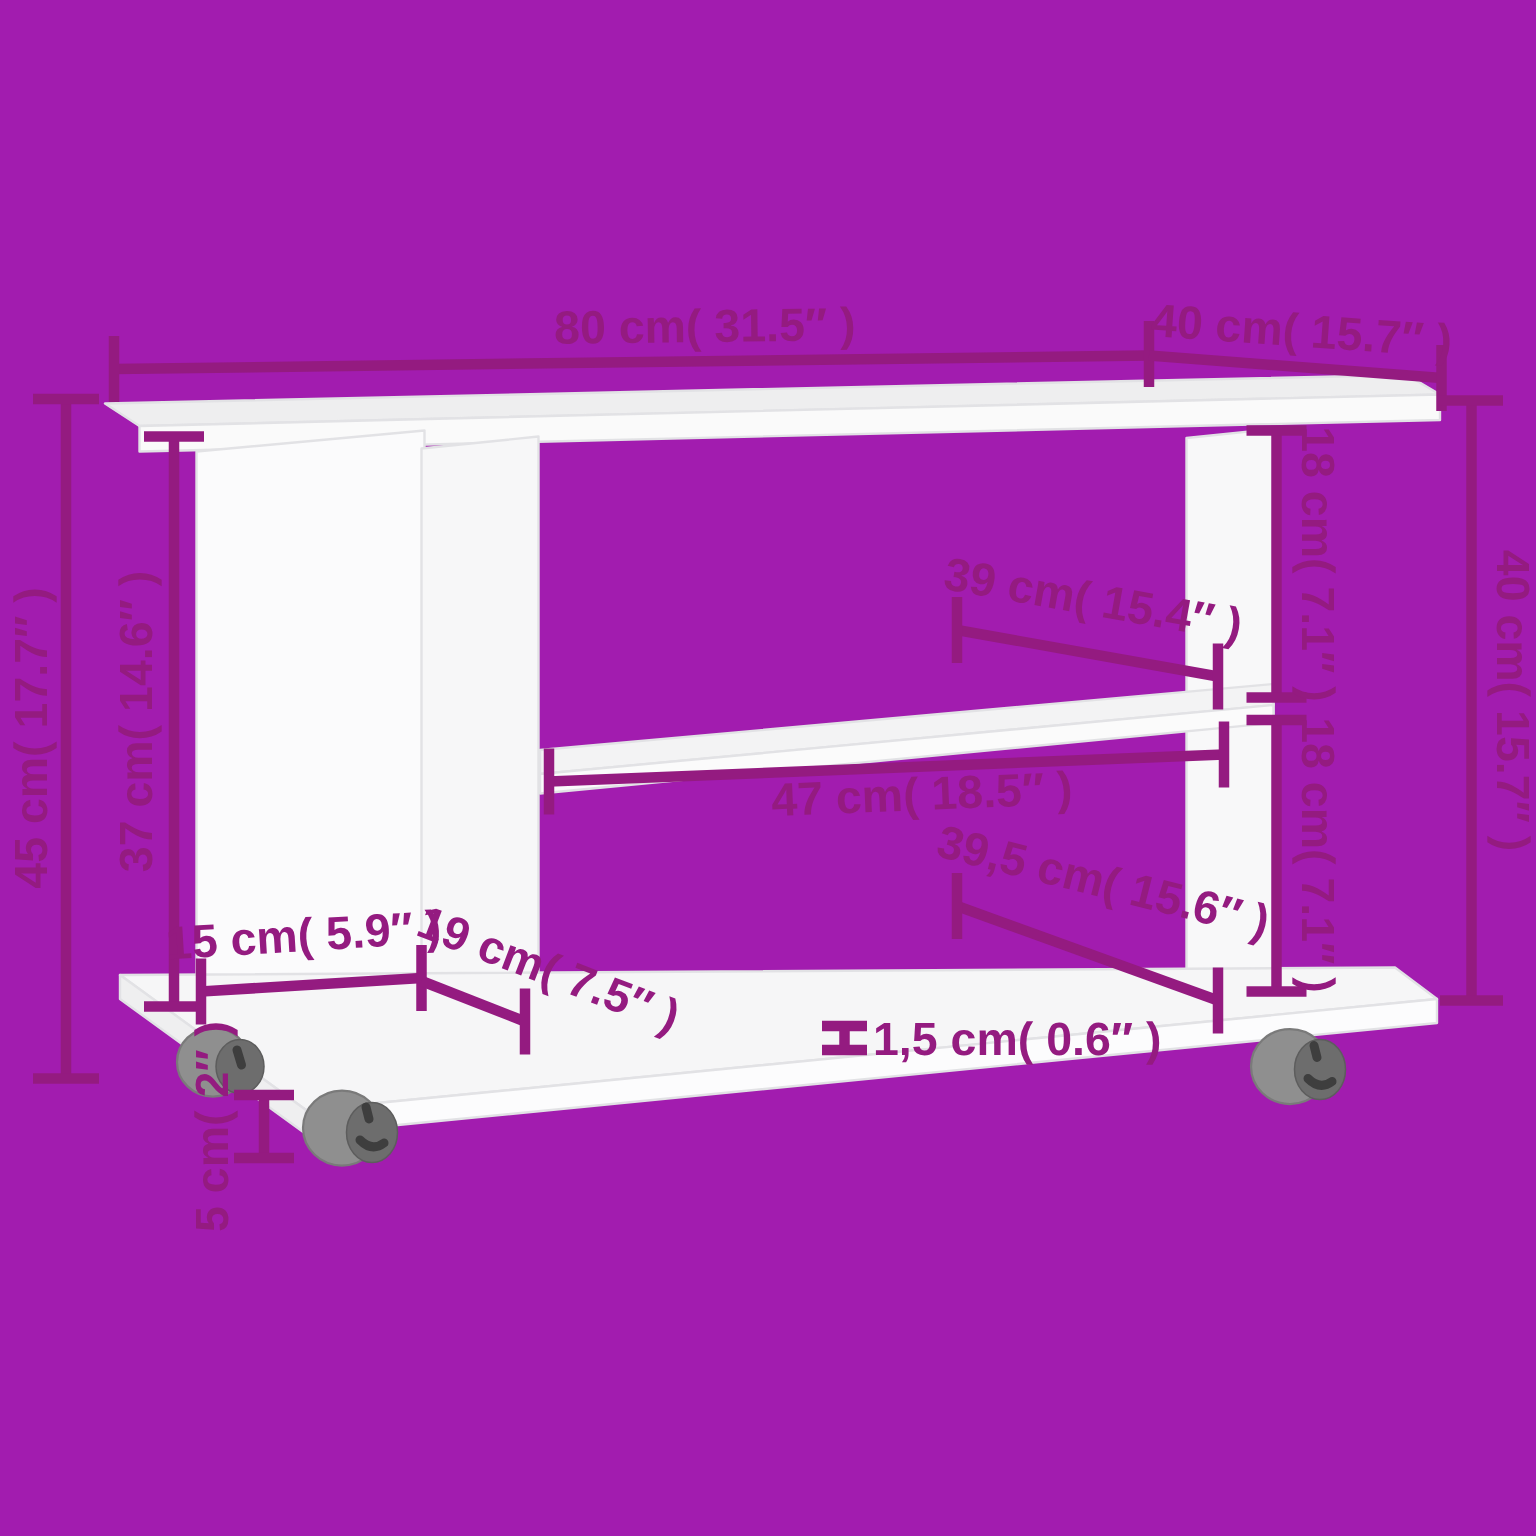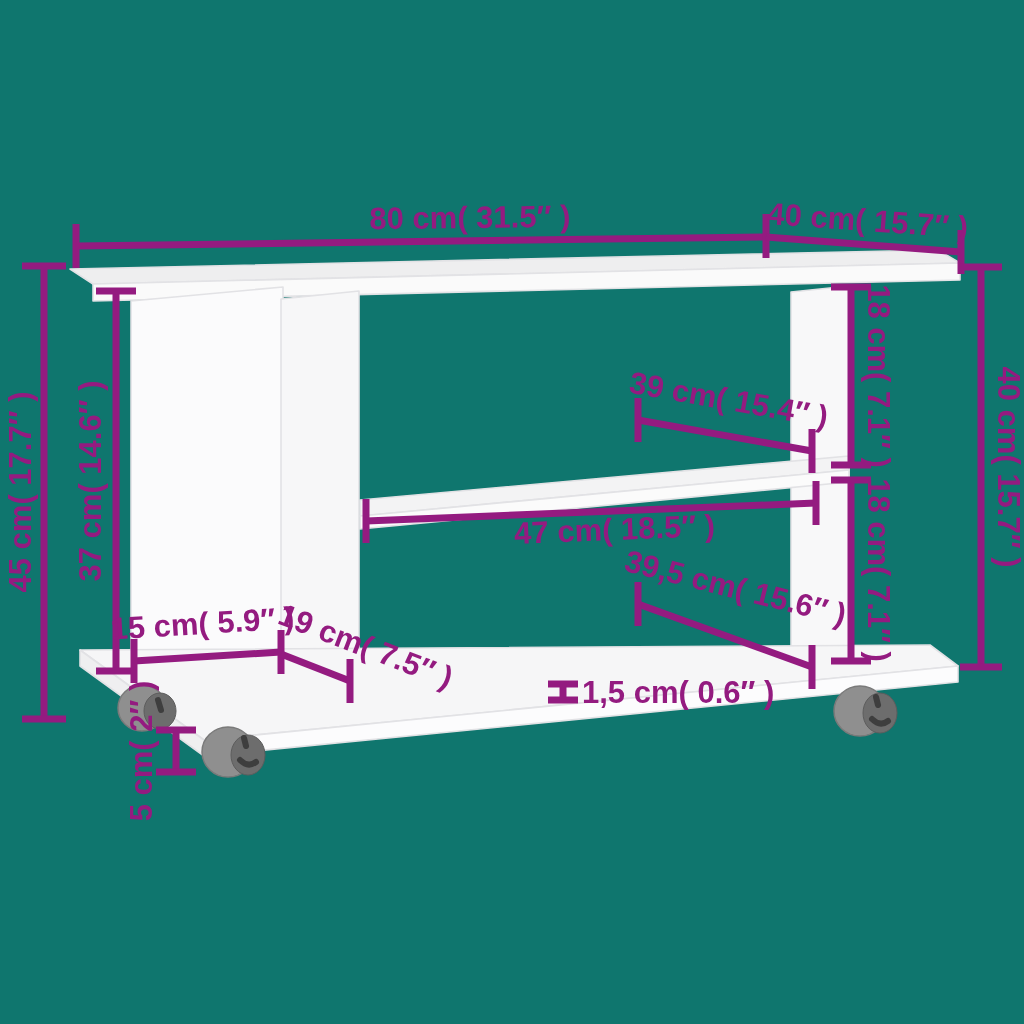--- a/index.html
+++ b/index.html
@@ -1,16 +1,16 @@
 <!DOCTYPE html>
 <html><head>
 <meta charset="utf-8">
 <style>
   html,body{margin:0;padding:0;background:#ffffff;}
-  .stage{width:1024px;height:1024px;position:relative;background:#0f766e;overflow:hidden;}
+  .stage{width:1024px;height:1024px;position:relative;background:#a21caf;overflow:hidden;}
   svg{display:block;}
   .panel{stroke:#e2e2e5;stroke-width:1.6;stroke-linejoin:round;}
   .dim-line{stroke:#941b80;stroke-width:7;fill:none;}
   .dim-tick{stroke:#941b80;stroke-width:7;fill:none;}
   .dim-text{
     fill:#941b80;
     font-family:"Liberation Sans", sans-serif;
     font-weight:700;
     font-size:31px;
     letter-spacing:0px;

